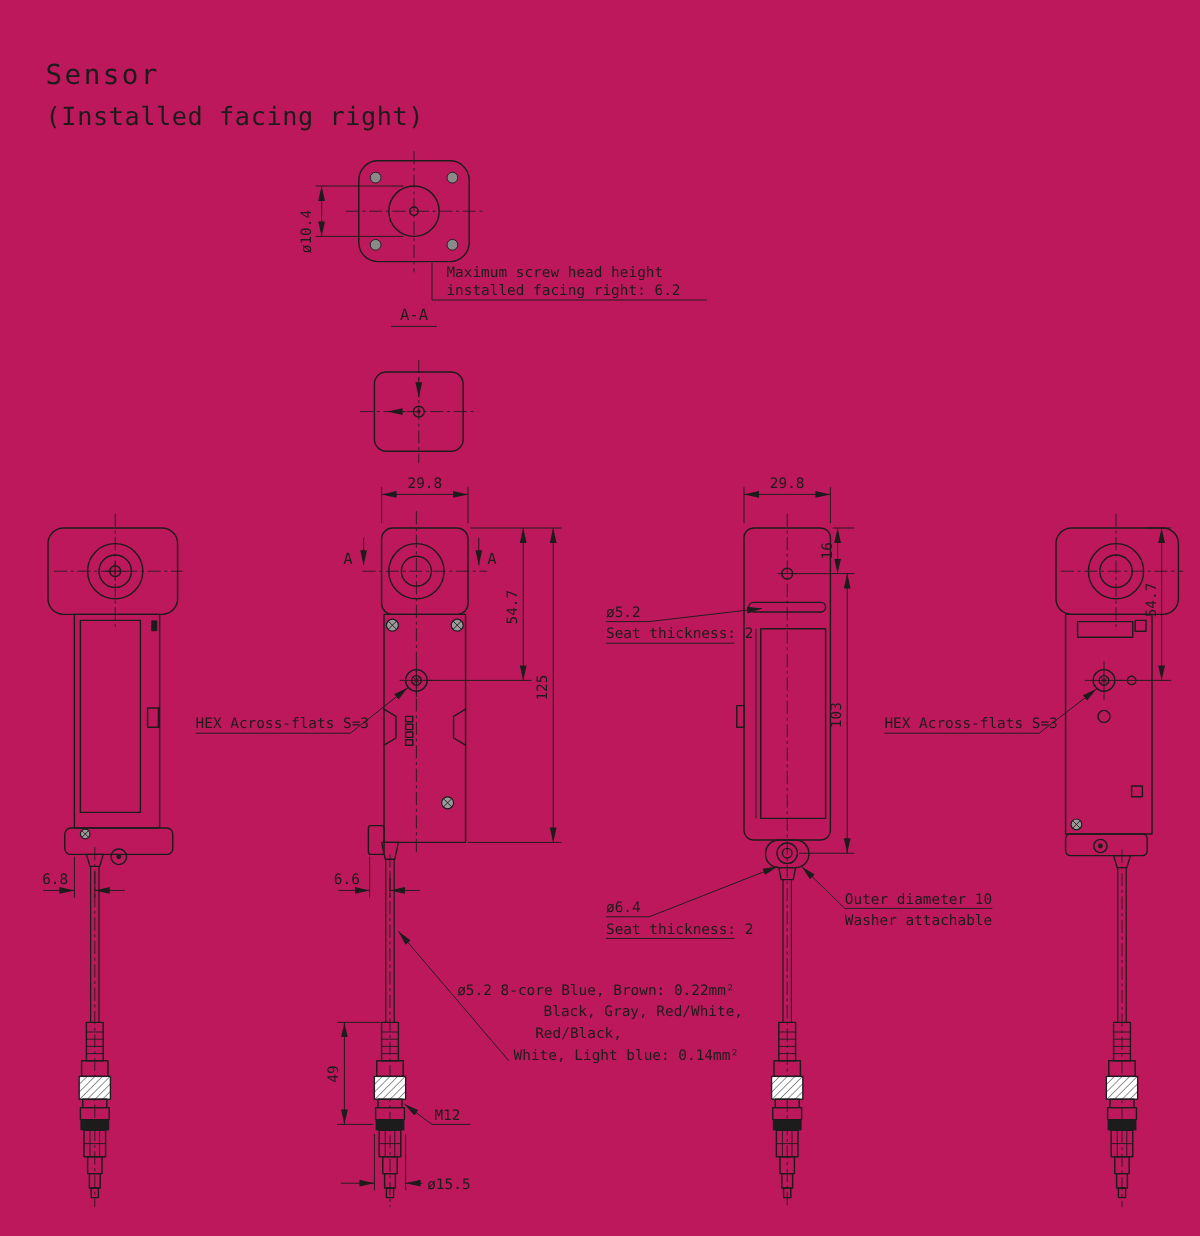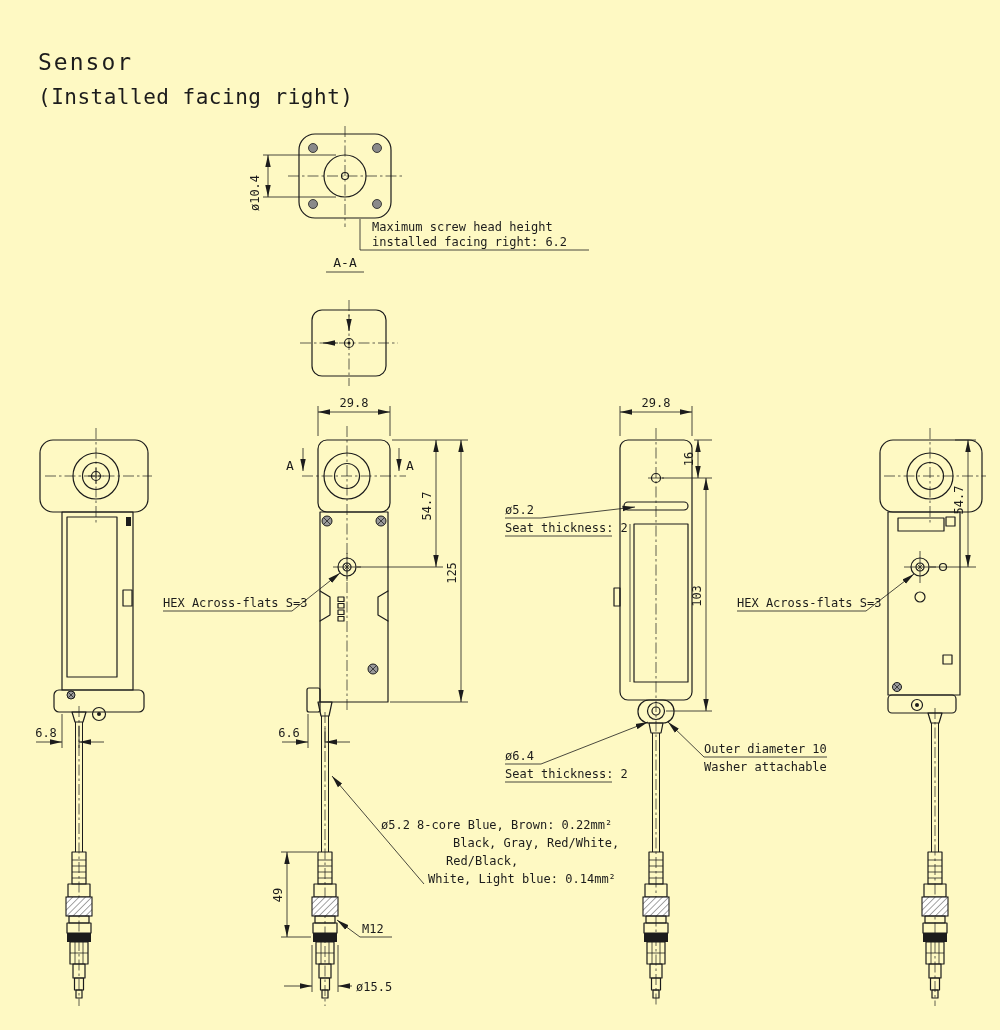--- a/index.html
+++ b/index.html
@@ -1,16 +1,16 @@
 <!DOCTYPE html>
 <html><head>
 <meta charset="utf-8">
 <style>
   html,body{margin:0;padding:0;background:#ffffff;}
-  #stage{width:1000px;height:1030px;background:#fef9c3;position:relative;}
+  #stage{width:1000px;height:1030px;background:#be185d;position:relative;}
   svg{display:block;}
   .ln{stroke:#1c1c1c;fill:none;stroke-width:1.2;stroke-linejoin:round;stroke-linecap:round;}
   .lt{stroke:#1c1c1c;fill:none;stroke-width:0.75;}
   .cb{stroke:#1c1c1c;fill:none;stroke-width:1;}
   .cl{stroke:#1c1c1c;fill:none;stroke-width:0.7;stroke-dasharray:11 3 2.5 3;}
   .dm{stroke:#1c1c1c;fill:none;stroke-width:0.8;}
   .fd{fill:#1c1c1c;stroke:none;}
   .gry{fill:#9a9a9a;stroke:#1c1c1c;stroke-width:1;}
   text{font-family:"DejaVu Sans Mono","Liberation Mono",monospace;font-size:12px;fill:#1c1c1c;}
   .ttl{font-size:23px;letter-spacing:2px;}

